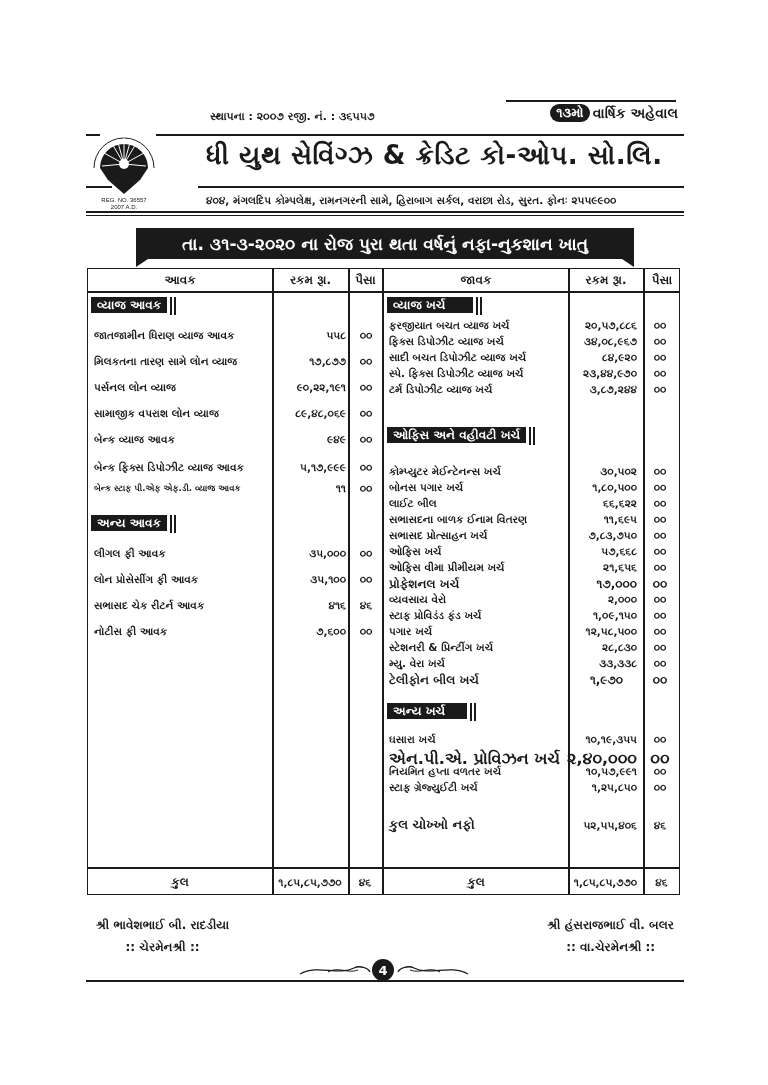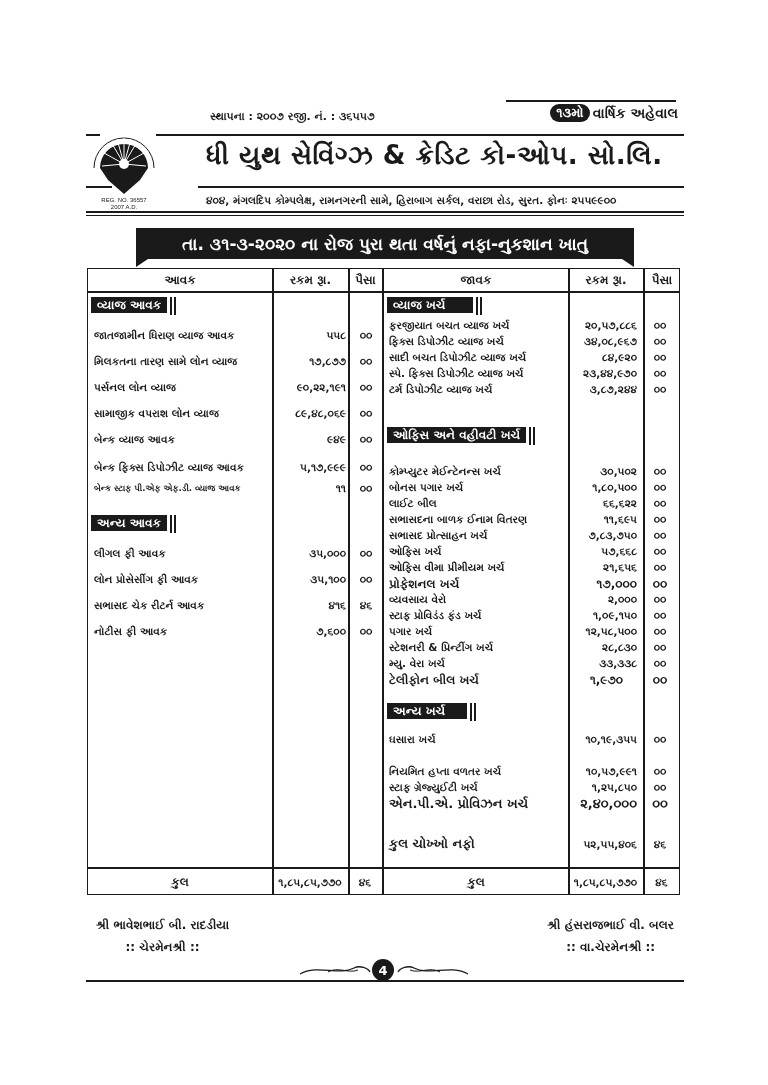--- a/index.html
+++ b/index.html
@@ -290,37 +290,37 @@
     <div class="section-head" style="position:absolute;top:406px;">
       <span class="lbl" style="padding-right:22px;">અન્ય ખર્ચ</span>
         <span class="bars"></span>
     </div>
 
     <div class="item" style="top:440px;left:5px;font-size:10.5px;">
       <span class="label">ઘસારા ખર્ચ</span>
       <span class="amt" style="left:178px;width:70px;">૧૦,૧૯,૩૫૫</span>
       <span class="paise" style="left:254px;width:34px;">૦૦</span>
     </div>
-    <div class="item" style="top:456px;left:5px;font-size:13px;margin-top:47px;">
+    <div class="item" style="top:456px;left:5px;font-size:16px;">
       <span class="label">એન.પી.એ. પ્રોવિઝન ખર્ચ</span>
       <span class="amt" style="left:178px;width:70px;">૨,૪૦,૦૦૦</span>
       <span class="paise" style="left:254px;width:34px;">૦૦</span>
     </div>
     <div class="item" style="top:472px;left:5px;font-size:10.5px;">
       <span class="label">નિયમિત હપ્તા વળતર ખર્ચ</span>
       <span class="amt" style="left:178px;width:70px;">૧૦,૫૭,૯૯૧</span>
       <span class="paise" style="left:254px;width:34px;">૦૦</span>
     </div>
     <div class="item" style="top:488px;left:5px;font-size:10.5px;">
       <span class="label">સ્ટાફ ગ્રેજ્યુઈટી ખર્ચ</span>
       <span class="amt" style="left:178px;width:70px;">૧,૨૫,૮૫૦</span>
       <span class="paise" style="left:254px;width:34px;">૦૦</span>
     </div>
 
-    <div class="item" style="top:543px;left:5px;font-size:13px;">
+    <div class="item" style="top:524px;left:5px;font-size:13px;">
       <span class="label">કુલ ચોખ્ખો નફો</span>
       <span class="amt" style="left:178px;width:70px;font-size:10.5px;">૫૨,૫૫,૪૦૬</span>
       <span class="paise" style="left:254px;width:34px;font-size:10.5px;">૪૬</span>
     </div>
   </div>
 
   <div class="total-row" style="left:0;width:294px;">
     <span style="width:184px;text-align:center;">કુલ</span>
     <span style="width:76px;text-align:center;font-size:10.5px;">૧,૮૫,૮૫,૭૭૦</span>
     <span style="width:34px;text-align:center;font-size:10.5px;">૪૬</span>

